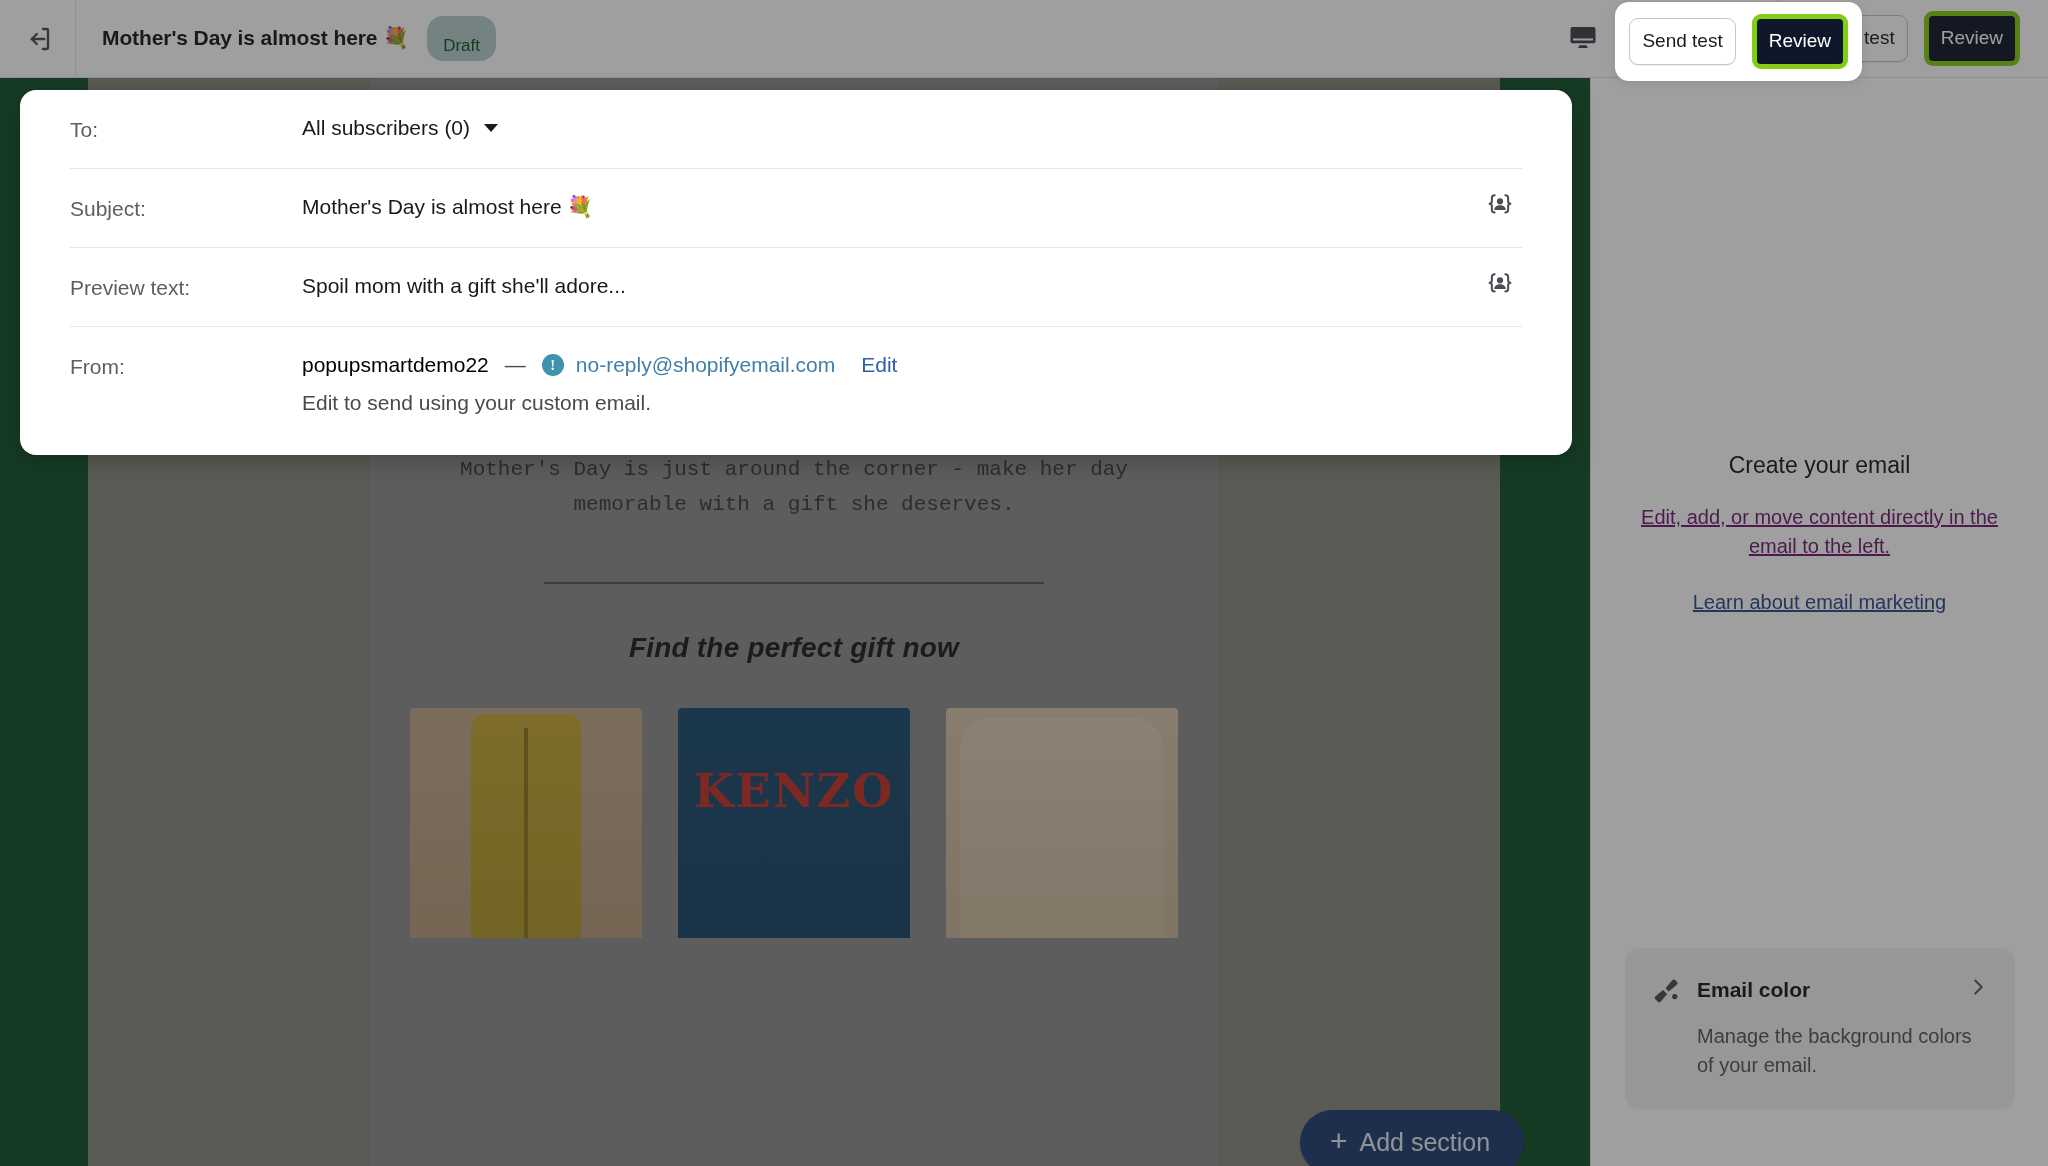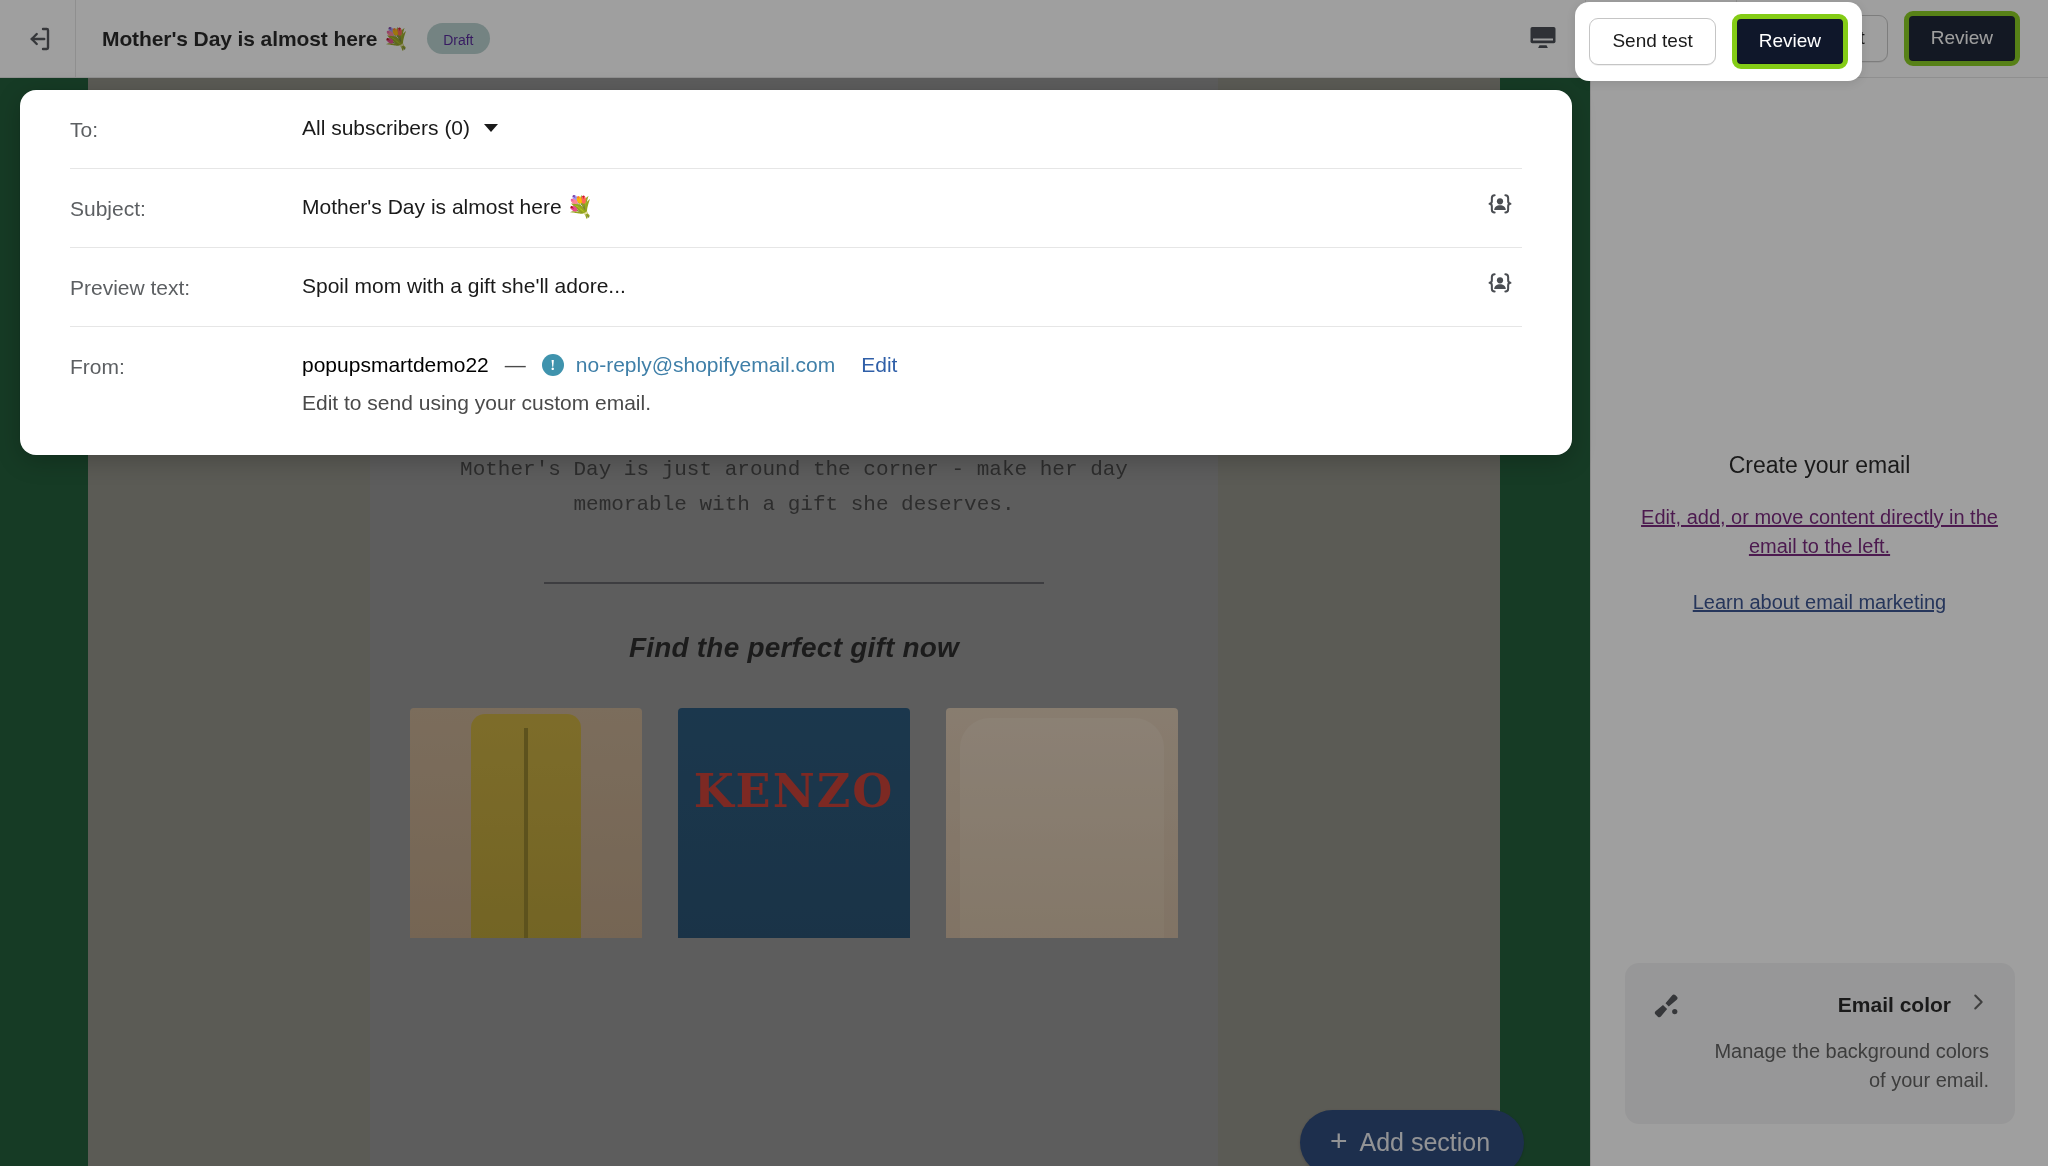--- a/index.html
+++ b/index.html
@@ -48,23 +48,23 @@
   }
   .email-title {
     font-size: 21px;
     font-weight: 700;
     color: #1a1a1a;
     letter-spacing: -0.1px;
     white-space: nowrap;
   }
   .status-badge {
     background: #b6cfcd;
-    color: #4c1d95;
-    font-size: 14px;
-    padding: 9px 16px 6px;
+    color: #14532d;
+    font-size: 17px;
+    padding: 20px 16px 6px;
     border-radius: 16px;
     line-height: 1.15;
   }
   .topbar-spacer { flex: 1 1 auto; }
 
   .preview-toggle {
     width: 86px; height: 78px;
     display: flex; align-items: center; justify-content: center;
     border-right: 1px solid #e3e3e3;
   }
@@ -81,21 +81,21 @@
     border-radius: 8px;
   }
   .actions-group {
     display: flex; align-items: center; gap: 16px;
     padding: 0 28px 0 24px;
   }
   .btn {
     font-size: 19px;
     font-family: "Liberation Sans", sans-serif;
     border-radius: 9px;
-    padding: 11px 22px;
+    padding: 11px 12px;
     line-height: 1.2;
     cursor: pointer;
     white-space: nowrap;
   }
   .btn-secondary {
     background: #ffffff;
     border: 1px solid #c5c5c5;
     color: #1a1a1a;
     box-shadow: 0 1px 0 rgba(0,0,0,0.06);
   }
@@ -262,26 +262,25 @@
   .sidebar-link {
     display: inline-block;
     margin-top: 30px;
     font-size: 20px;
     color: #2f4a8a;
     text-decoration: underline;
     cursor: pointer;
   }
   .email-color-card {
     position: absolute;
-    left: 34px; bottom: 42px;
+    left: 34px; bottom: 57px;
     width: 390px;
     background: #f2f2f3;
     border-radius: 14px;
     padding: 28px 26px 30px 26px;
-    text-align: right;
   }
   .ecc-row {
     display: flex; align-items: flex-start; gap: 16px;
   }
   .ecc-title {
     font-size: 21px; font-weight: 700; color: #1a1a1a;
     flex: 1 1 auto;
     padding-top: 2px;
   }
   .ecc-desc {

